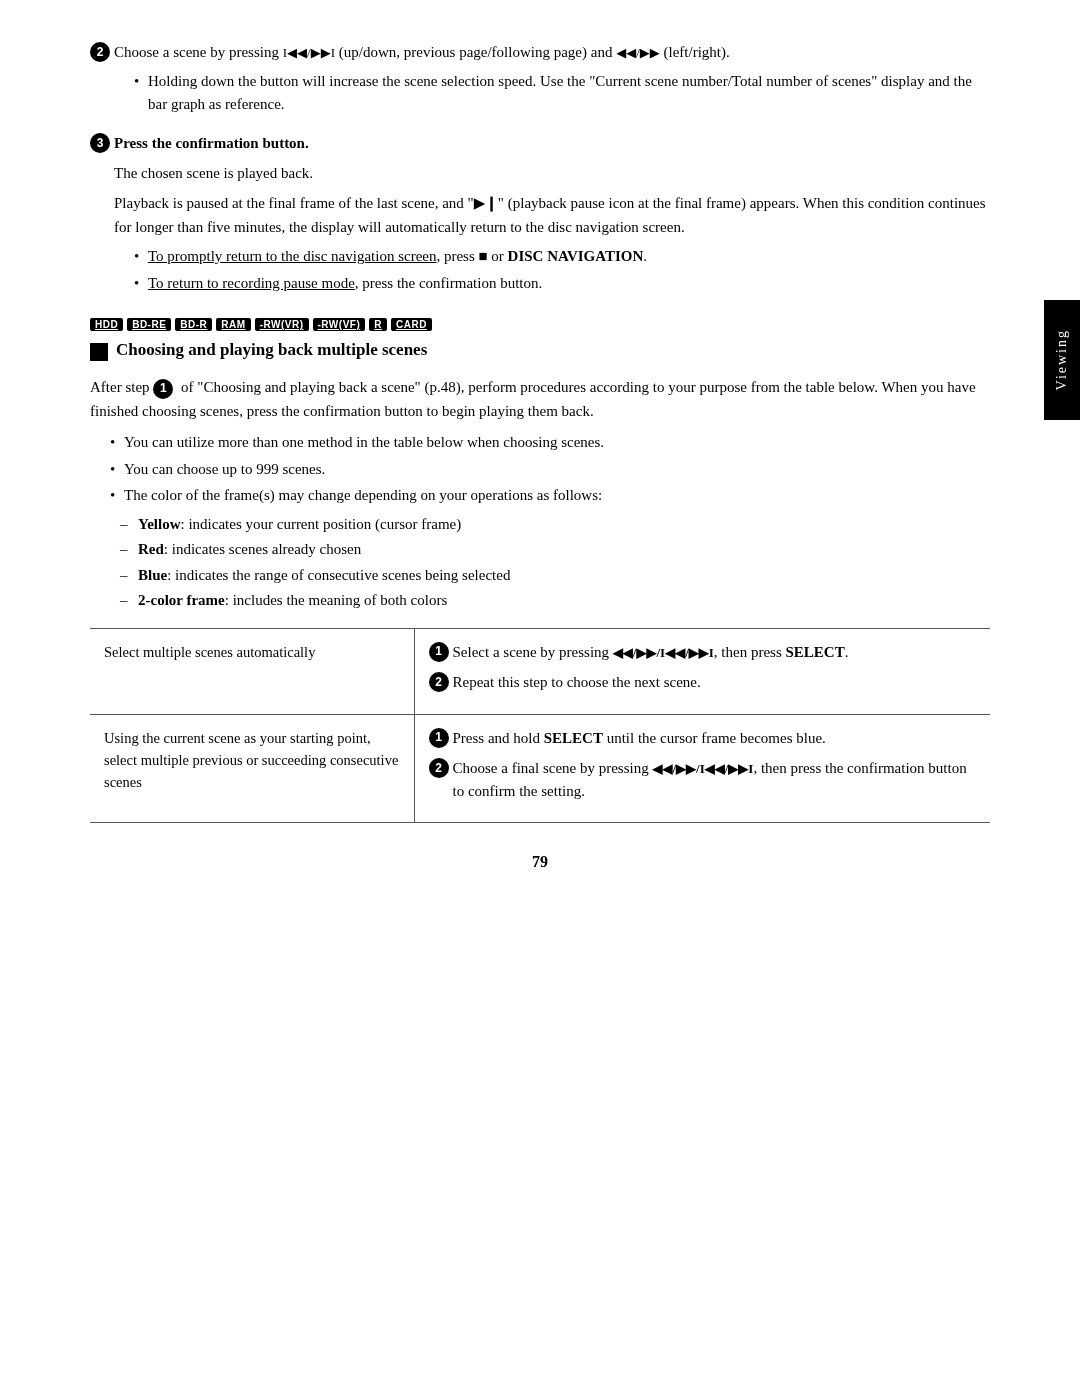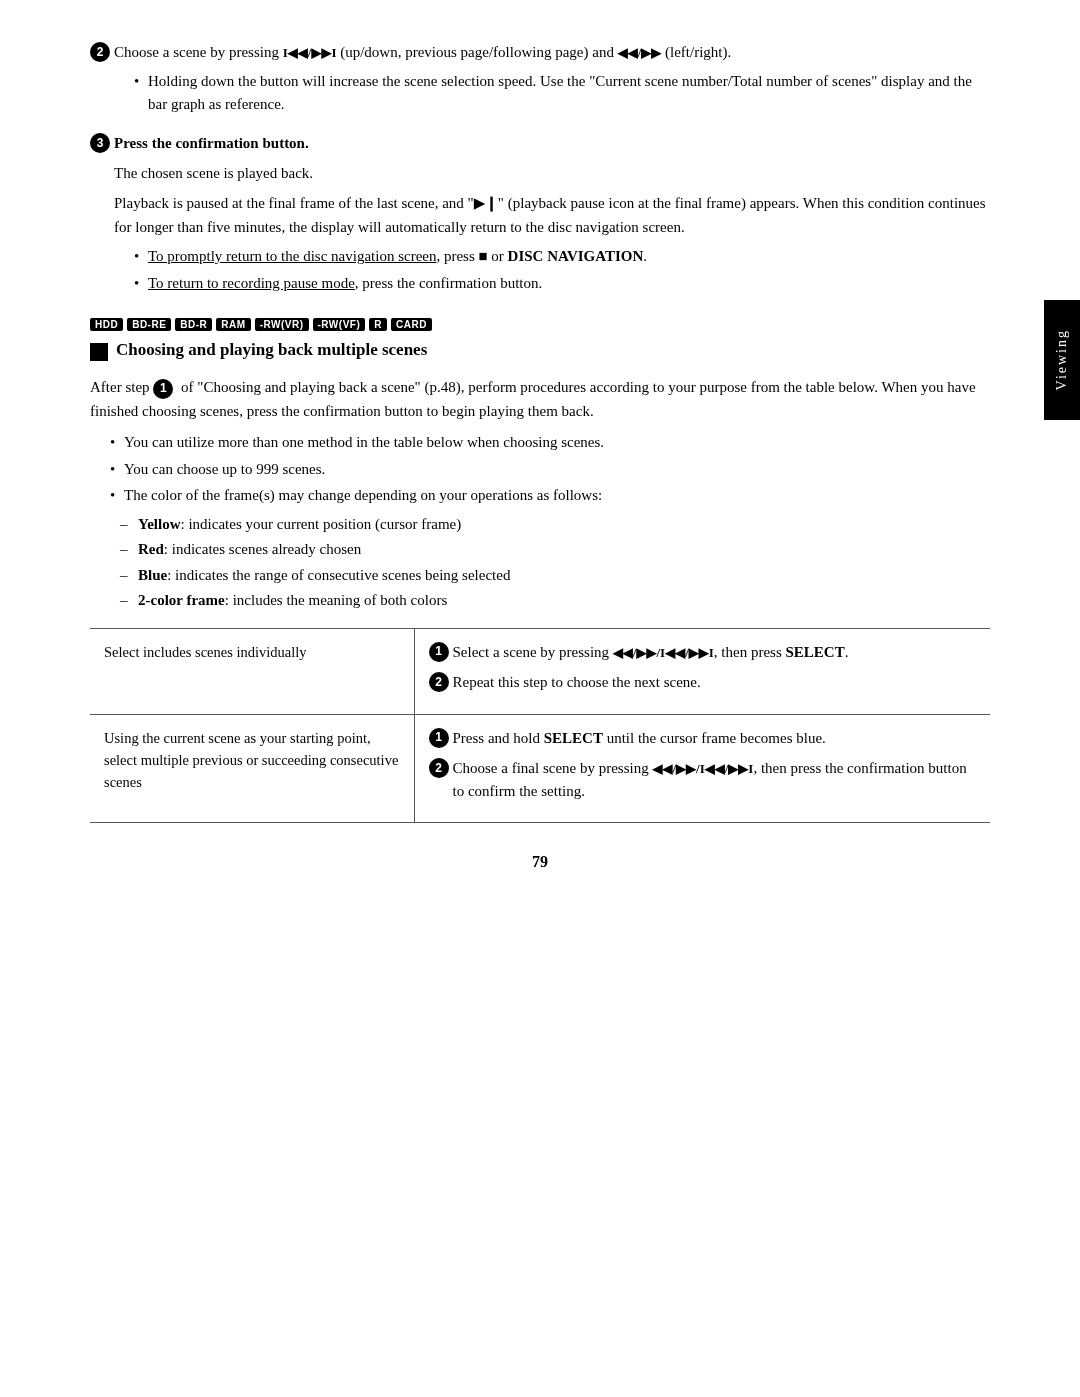--- a/index.html
+++ b/index.html
@@ -54,21 +54,21 @@
       font-weight: bold;
       font-family: Arial, sans-serif;
       vertical-align: middle;
       margin-right: 4px;
       flex-shrink: 0;
     }
 
     
     .ctrl-icon {
       font-size: 13px;
-      font-weight: bold;
+      font-weight: normal;
     }
 
     
     .step-block {
       display: flex;
       align-items: flex-start;
       margin-bottom: 10px;
     }
     .step-block .circle-num {
       margin-top: 2px;
@@ -127,20 +127,21 @@
     }
     .badge {
       background: #000;
       color: #fff;
       font-size: 10px;
       font-weight: bold;
       font-family: Arial, sans-serif;
       padding: 1px 5px;
       border-radius: 2px;
       letter-spacing: 0.5px;
+      text-decoration: underline;
     }
 
     
     .section-heading {
       font-size: 17px;
       font-weight: bold;
       margin: 8px 0 14px 0;
       display: flex;
       align-items: center;
       gap: 8px;
@@ -276,21 +277,21 @@
     <li><span class="bold">Red</span>: indicates scenes already chosen</li>
     <li><span class="bold">Blue</span>: indicates the range of consecutive scenes being selected</li>
     <li><span class="bold">2-color frame</span>: includes the meaning of both colors</li>
   </ul>
 
   <table class="info-table">
 
     <tbody>
         <tr>
       <td>
-        <span>Select includes scenes individually</span>
+        <span>Select multiple scenes automatically</span>
       </td>
       <td>
         <div class="table-num-item">
           <span class="circle-num">1</span>
           <div class="table-num-item-content">
             Select a scene by pressing <span class="ctrl-icon bold">◀◀/▶▶/I◀◀/▶▶I</span>, then press <span class="bold">SELECT</span>.
           </div>
         </div>
         <div class="table-num-item">
           <span class="circle-num">2</span>

